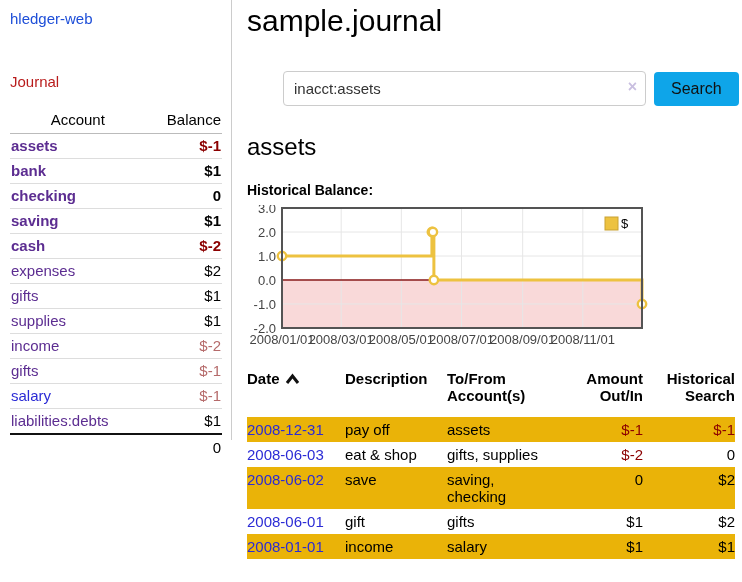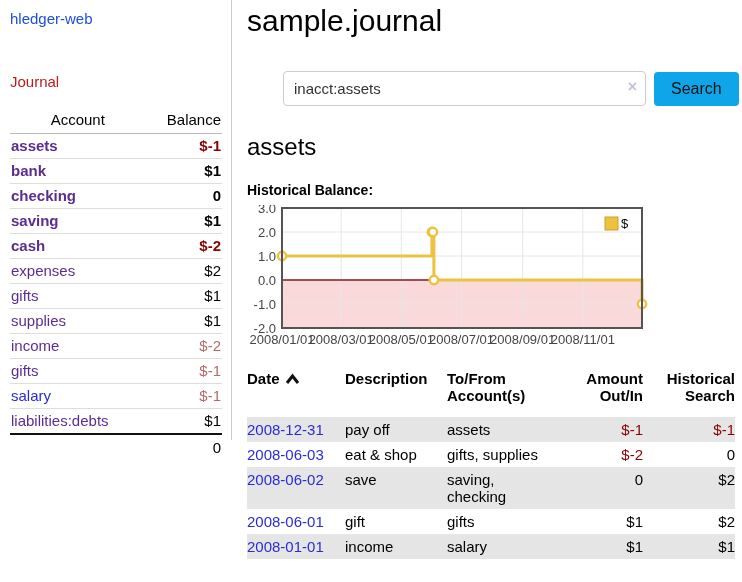--- a/index.html
+++ b/index.html
@@ -40,21 +40,21 @@
   .btn-help{margin-left:13px;width:38px;}
   h2.acct-heading{font-size:24px;font-weight:400;margin:27px 0 0;}
   .chart-label{font-weight:bold;font-size:14px;margin:21px 0 7px;}
   .chart-box{position:relative;width:500px;height:146px;}
 
   
   .reg-table{border-collapse:collapse;width:488px;margin-top:17px;font-size:15px;table-layout:fixed;}
   .reg-table th{font-weight:bold;text-align:left;vertical-align:top;padding:2px 0 13px;white-space:pre-line;}
   .reg-table th.r,.reg-table td.r{text-align:right;}
   .reg-table td{padding:4px 0;vertical-align:top;white-space:pre-line;}
-  .reg-table tr.green td{background:#e5e5e5;}
+  .reg-table tr.green td{background:#eab308;}
   .reg-table a{color:#2b2bd5;text-decoration:none;}
   .col-0{width:98px;}.col-1{width:102px;}.col-2{width:112px;}.col-3{width:84px;}.col-4{width:92px;}
   .sort-icon{margin-left:5px;vertical-align:-1px;}
 </style>
 </head>
 <body>
 
 <div class="page">
 
   <aside class="sidebar">

